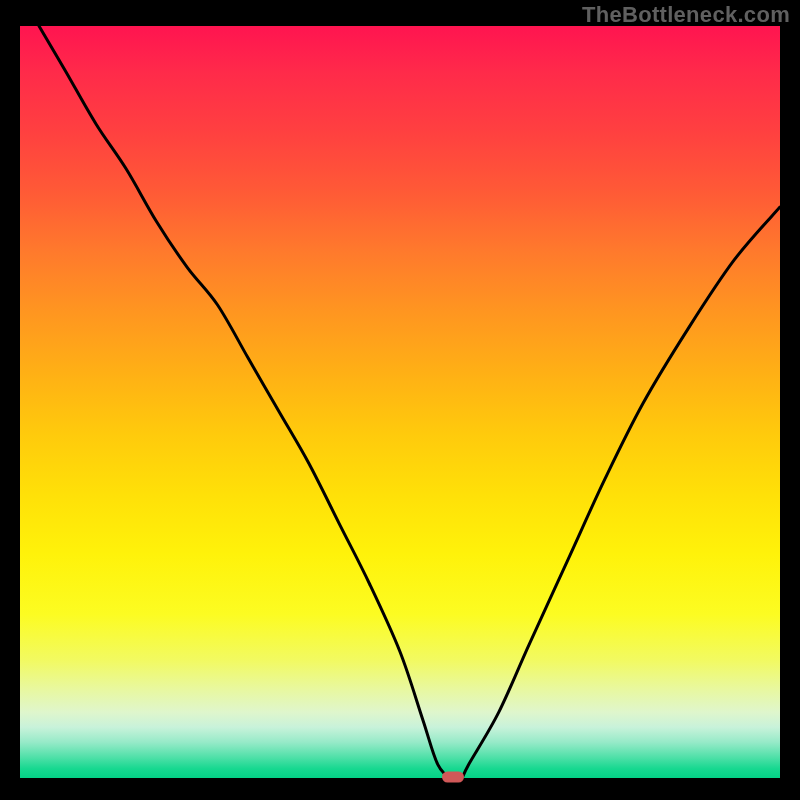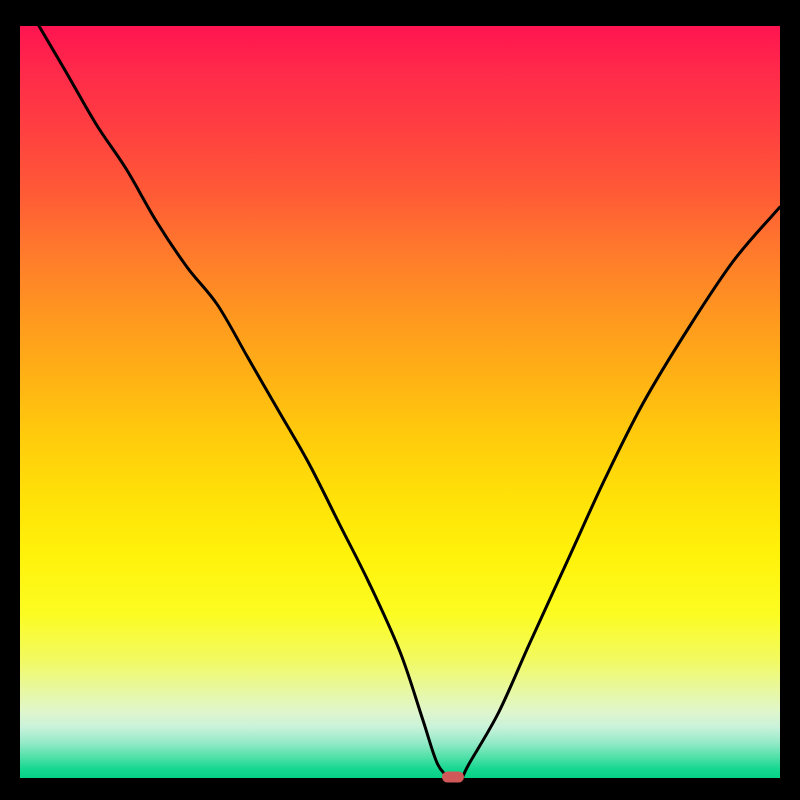--- a/index.html
+++ b/index.html
@@ -98,20 +98,21 @@
     border-radius: 6px;
     z-index: 6;
     transform: translate(-50%, -50%);
   }
 </style>
 </head>
 <body>
 
 <div class="frame">
 
+  <div class="watermark">TheBottleneck.com</div>
 
   <div class="plot-outer">
     <div class="gradient"></div>
 
     <svg class="curve" viewBox="0 0 760 754" preserveAspectRatio="none">
       <path id="curve-path" d="M 19.0 0.0 C 23.4 7.5, 36.1 28.9, 45.6 45.2 C 55.1 61.6, 65.9 81.7, 76.0 98.0 C 86.1 114.4, 96.3 126.9, 106.4 143.3 C 116.5 159.6, 126.7 179.7, 136.8 196.0 C 146.9 212.4, 157.1 227.5, 167.2 241.3 C 177.3 255.1, 187.5 263.9, 197.6 279.0 C 207.7 294.1, 217.9 314.2, 228.0 331.8 C 238.1 349.4, 248.3 366.9, 258.4 384.5 C 268.5 402.1, 278.7 418.5, 288.8 437.3 C 298.9 456.2, 309.1 477.5, 319.2 497.6 C 329.3 517.7, 339.5 536.6, 349.6 558.0 C 359.7 579.3, 371.1 603.2, 380.0 625.8 C 388.9 648.4, 396.5 674.8, 402.8 693.7 C 409.1 712.5, 412.9 728.9, 418.0 738.9 C 423.1 749.0, 429.4 751.5, 433.2 754.0 C 437.0 756.5, 438.3 756.5, 440.8 754.0 C 443.3 751.5, 442.1 750.2, 448.4 738.9 C 454.7 727.6, 468.7 706.2, 478.8 686.1 C 488.9 666.0, 497.8 643.4, 509.2 618.3 C 520.6 593.1, 534.5 563.0, 547.2 535.3 C 559.9 507.7, 572.5 478.8, 585.2 452.4 C 597.9 426.0, 609.3 402.1, 623.2 377.0 C 637.1 351.9, 653.6 325.5, 668.8 301.6 C 684.0 277.7, 699.2 253.8, 714.4 233.7 C 729.6 213.6, 752.4 189.8, 760.0 181.0 " fill="none" stroke="#000" stroke-width="3" stroke-linejoin="round" stroke-linecap="round"></path>
     </svg>
 
     <div class="marker" id="marker" style="left: 433.2px; top: 751px;"></div>
   </div>

